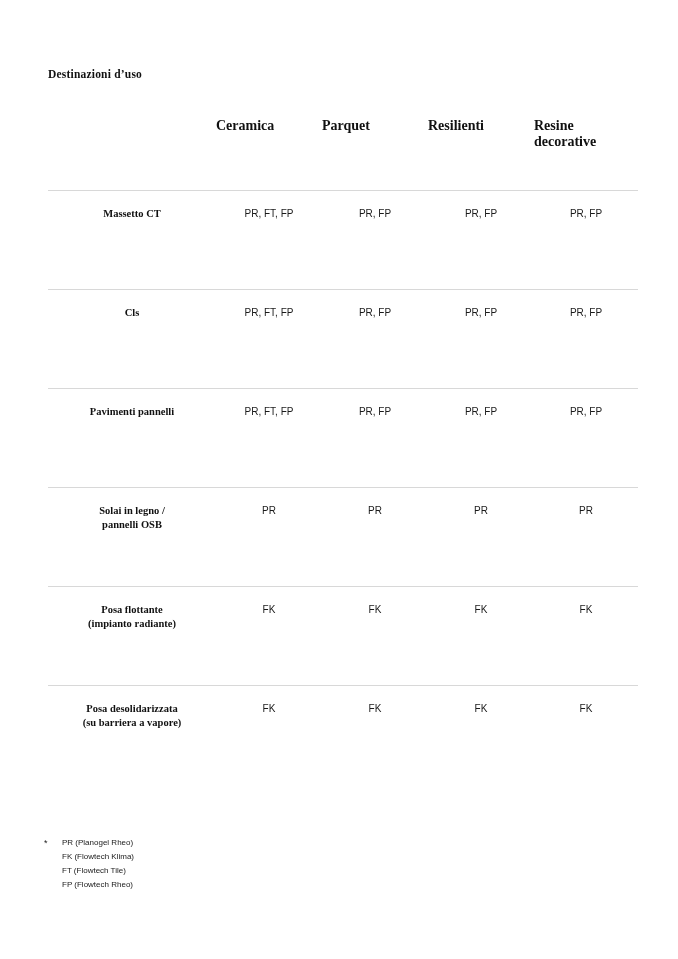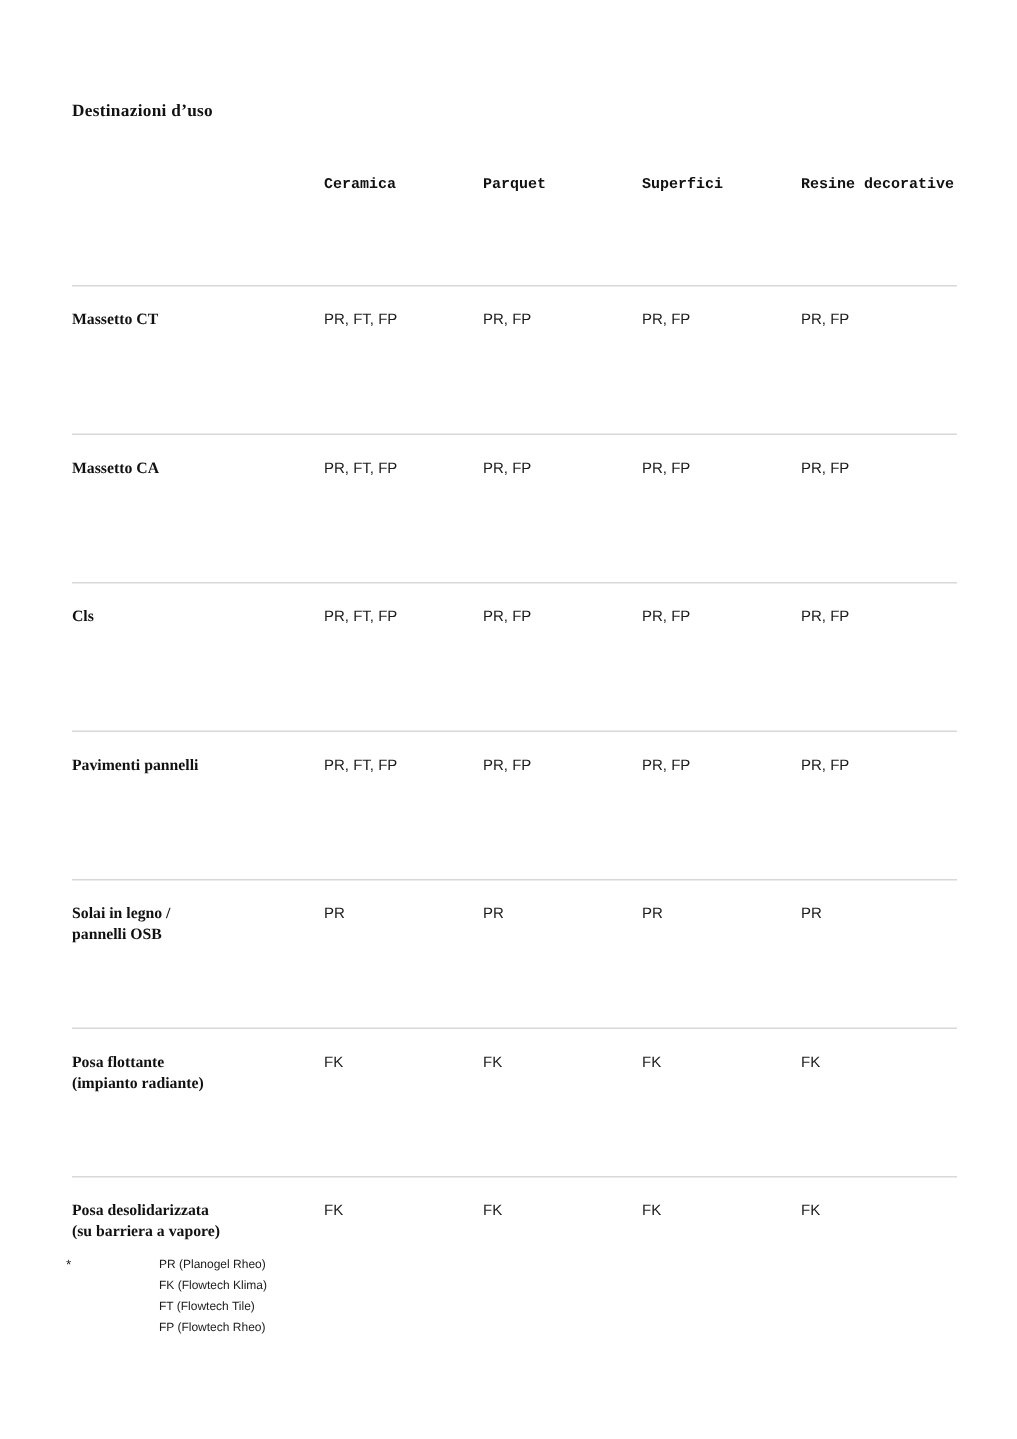--- a/index.html
+++ b/index.html
@@ -40,39 +40,40 @@
     border-collapse: collapse;
     table-layout: fixed;
   }
   table.matrix col.c0 { width: 168px; }
   table.matrix col.c1 { width: 106px; }
   table.matrix col.c2 { width: 106px; }
   table.matrix col.c3 { width: 106px; }
   table.matrix col.c4 { width: 104px; }
 
   table.matrix th.colhead {
-    font-family: Liberation Mono, monospace;
+    font-family: Liberation Serif, serif;
     font-weight: bold;
-    font-size: 10px;
+    font-size: 14px;
     color: #111;
     text-align: left;
     vertical-align: top;
     padding: 18px 0 0 0;
     height: 72px;
     border: 0;
   }
   table.matrix th.corner {
     border: 0;
     padding: 0;
   }
   table.matrix tbody tr td {
     border-top: 1px solid #d8d8d8;
     vertical-align: top;
     padding: 16px 0 24px 0;
     height: 58px;
+    text-align: center;
   }
   td.rowlabel {
     font-family: "Liberation Serif", serif;
     font-weight: bold;
     font-size: 10.5px;
     line-height: 14px;
     color: #111;
   }
   td.cell {
     font-family: "Liberation Sans", sans-serif;
@@ -94,21 +95,20 @@
     left: 0;
     top: 0;
     width: 14px;
     font-size: 9px;
   }
   .legend .items {
     margin-left: 18px;
   }
   .legend .items div {
     white-space: nowrap;
-    margin-left: 44px;
   }
   .pagenum {
     position: absolute;
     left: 35px;
     top: 969px;
     font-family: "Liberation Sans", sans-serif;
     font-size: 9px;
     color: #1a1a1a;
   }
 </style>
@@ -125,34 +125,27 @@
         <col class="c1">
         <col class="c2">
         <col class="c3">
         <col class="c4">
     </colgroup>
     <thead>
       <tr>
         <th class="corner"></th>
         <th class="colhead">Ceramica</th>
         <th class="colhead">Parquet</th>
-        <th class="colhead">Superfici</th>
+        <th class="colhead">Resilienti</th>
         <th class="colhead">Resine decorative</th>
       </tr>
     </thead>
     <tbody>
       <tr>
         <td class="rowlabel">Massetto CT</td>
-        <td class="cell">PR, FT, FP</td>
-        <td class="cell">PR, FP</td>
-        <td class="cell">PR, FP</td>
-        <td class="cell">PR, FP</td>
-      </tr>
-      <tr>
-        <td class="rowlabel">Massetto CA</td>
         <td class="cell">PR, FT, FP</td>
         <td class="cell">PR, FP</td>
         <td class="cell">PR, FP</td>
         <td class="cell">PR, FP</td>
       </tr>
       <tr>
         <td class="rowlabel">Cls</td>
         <td class="cell">PR, FT, FP</td>
         <td class="cell">PR, FP</td>
         <td class="cell">PR, FP</td>

